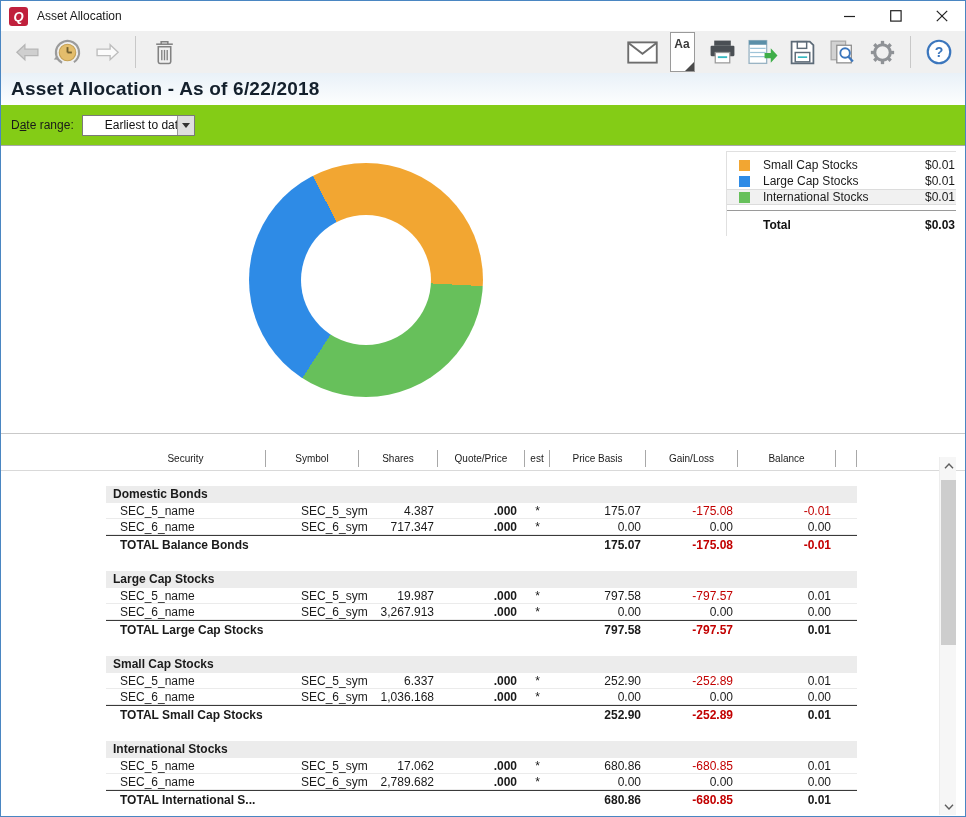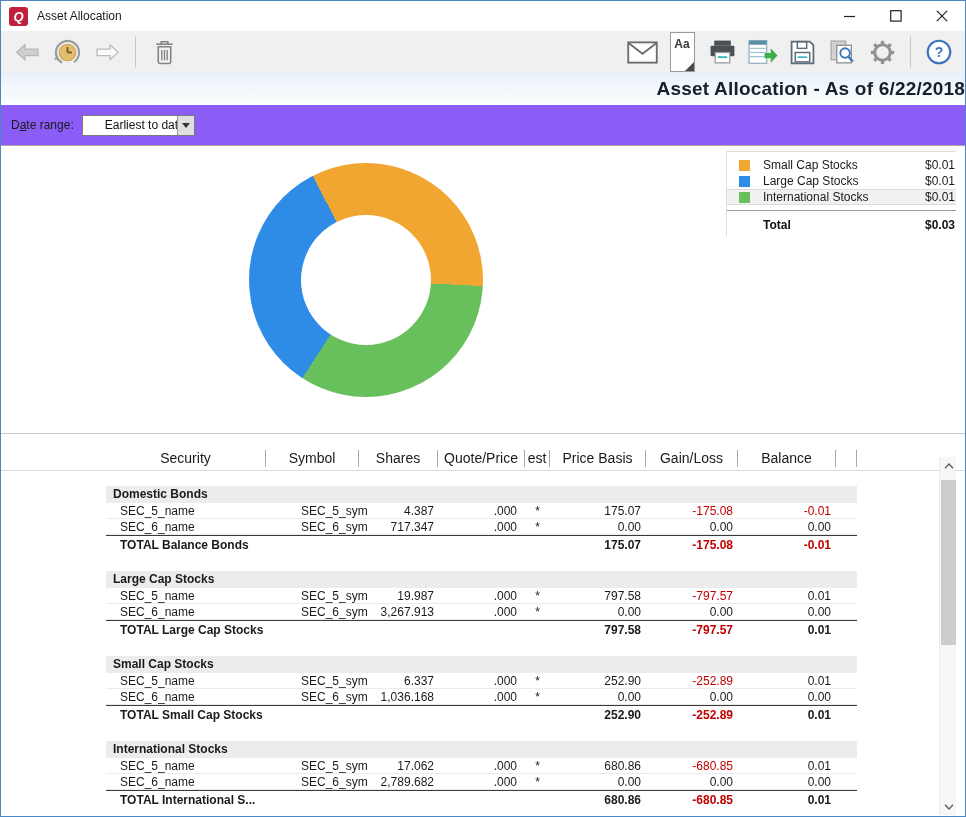--- a/index.html
+++ b/index.html
@@ -20,24 +20,24 @@
   
   .toolbar { height:42px; background:#f0f0f0; display:flex; align-items:center; flex:0 0 auto; padding:0 6px; }
   .tool-btn { width:40px; height:36px; display:flex; align-items:center; justify-content:center; }
   .tool-sep { width:1px; height:32px; background:#c8c8c8; margin:0 8px; }
   .toolbar .spacer { flex:1; }
   .aa-box { width:25px; height:40px; border:1.5px solid #9a9a9a; background:#fff; position:relative;
     font-size:12px; font-weight:bold; color:#3a3a3a; text-align:center; line-height:22px; }
   .aa-box::after { content:""; position:absolute; right:0; bottom:0; border-style:solid;
     border-width:0 0 9px 9px; border-color:transparent transparent #4a4a4a transparent; }
   
-  .heading-band { height:32px; background:linear-gradient(#e9f1f8,#fdfefe); display:flex; align-items:center; flex:0 0 auto;justify-content:flex-end; }
+  .heading-band { height:32px; background:linear-gradient(#e9f1f8,#fdfefe); display:flex; align-items:center; flex:0 0 auto; }
   .heading { font-size:19px; font-weight:bold; color:#14202c; margin-left:10px; letter-spacing:.2px; }
   
-  .filter-bar { height:41px; background:#8b5cf6; border-bottom:1px solid #a9a9a9; display:flex; align-items:center; flex:0 0 auto; }
+  .filter-bar { height:41px; background:#84cc16; border-bottom:1px solid #a9a9a9; display:flex; align-items:center; flex:0 0 auto; }
   .filter-label { font-size:12px; color:#1a1a1a; margin-left:10px; }
   .filter-label .ak { text-decoration:underline; }
   .combo { margin-left:8px; width:113px; height:21px; border:1px solid #7a7a7a; background:#fff;
     display:flex; align-items:center; font-size:12px; color:#111; }
   .combo .val { flex:1; padding-left:22px; white-space:nowrap; overflow:hidden; }
   .combo .btn { width:17px; height:100%; background:#dfdfdf; border-left:1px solid #9a9a9a;
     display:flex; align-items:center; justify-content:center; }
   .combo .tri { width:0; height:0; border-left:4px solid transparent; border-right:4px solid transparent; border-top:5px solid #333; }
   
   .chart-area { height:288px; background:#fff; position:relative; border-bottom:1px solid #c9c9c9; flex:0 0 auto; }
@@ -49,32 +49,32 @@
   .legend-swatch { width:11px; height:11px; margin-right:13px; flex:0 0 auto; }
   .legend-label { flex:1; white-space:nowrap; }
   .legend-value { text-align:right; }
   .legend-sep { height:1px; background:#9a9a9a; margin-top:5px; }
   .legend-total { display:flex; height:22px; align-items:center; font-size:12px; font-weight:bold; color:#111; padding:0 1px 0 36px; margin-top:3px; }
   .legend-total .legend-label { flex:1; }
   
   .table-header { height:37px; display:grid; flex:0 0 auto;
     grid-template-columns:105px 160px 93px 79px 87px 25px 96px 92px 98px 21px 1fr;
     align-items:end; border-bottom:1px solid #d9d9d9; padding-bottom:3px; }
-  .th { height:17px; line-height:17px; font-size:14px; color:#1a1a1a; text-align:center; border-right:1px solid #a8a8a8; white-space:nowrap; overflow:hidden; }
+  .th { height:17px; line-height:17px; font-size:10px; color:#1a1a1a; text-align:center; border-right:1px solid #a8a8a8; white-space:nowrap; overflow:hidden; }
   .th.lead, .th.fill { border-right:none; }
   .table-body { flex:1; background:#fff; overflow:hidden; position:relative; }
   .section { margin:15px 0 18px 105px; width:751px; }
   .sec-header { height:17px; background:#ececec; font-size:12px; font-weight:bold; color:#1a1a1a; line-height:17px; padding-left:7px; }
   .trow { display:grid; grid-template-columns:160px 93px 79px 87px 25px 96px 92px 98px 21px;
     height:16px; align-items:center; font-size:12px; color:#1a1a1a; border-bottom:1px solid #ebebeb; }
   .trow.total { height:18px; border-top:1px solid #3a3a3a; border-bottom:none; font-weight:bold; }
   .c-security { padding-left:14px; white-space:nowrap; overflow:hidden; }
   .c-symbol { padding-left:35px; white-space:nowrap; }
   .c-shares { text-align:right; padding-right:4px; }
-  .c-quote { text-align:right; padding-right:8px; }
+  .c-quote { text-align:right; padding-right:8px;font-weight:bold; }
   .c-est { text-align:center; }
   .c-cost, .c-gain, .c-balance { text-align:right; padding-right:5px; }
   .span-label { grid-column:1 / 6; padding-left:14px; white-space:nowrap; overflow:hidden; }
   .neg { color:#c20000; }
   
   .scrollbar { position:absolute; right:9px; top:456px; bottom:1px; width:17px; background:#f6f6f6; border-left:1px solid #ededed; }
   .sb-arrow { position:absolute; left:0; width:17px; height:17px; display:flex; align-items:center; justify-content:center; }
   .sb-up { top:0; } .sb-down { bottom:0; }
   .sb-thumb { position:absolute; left:1px; width:15px; top:23px; height:165px; background:#cdcdcd; }
   svg { display:block; }

